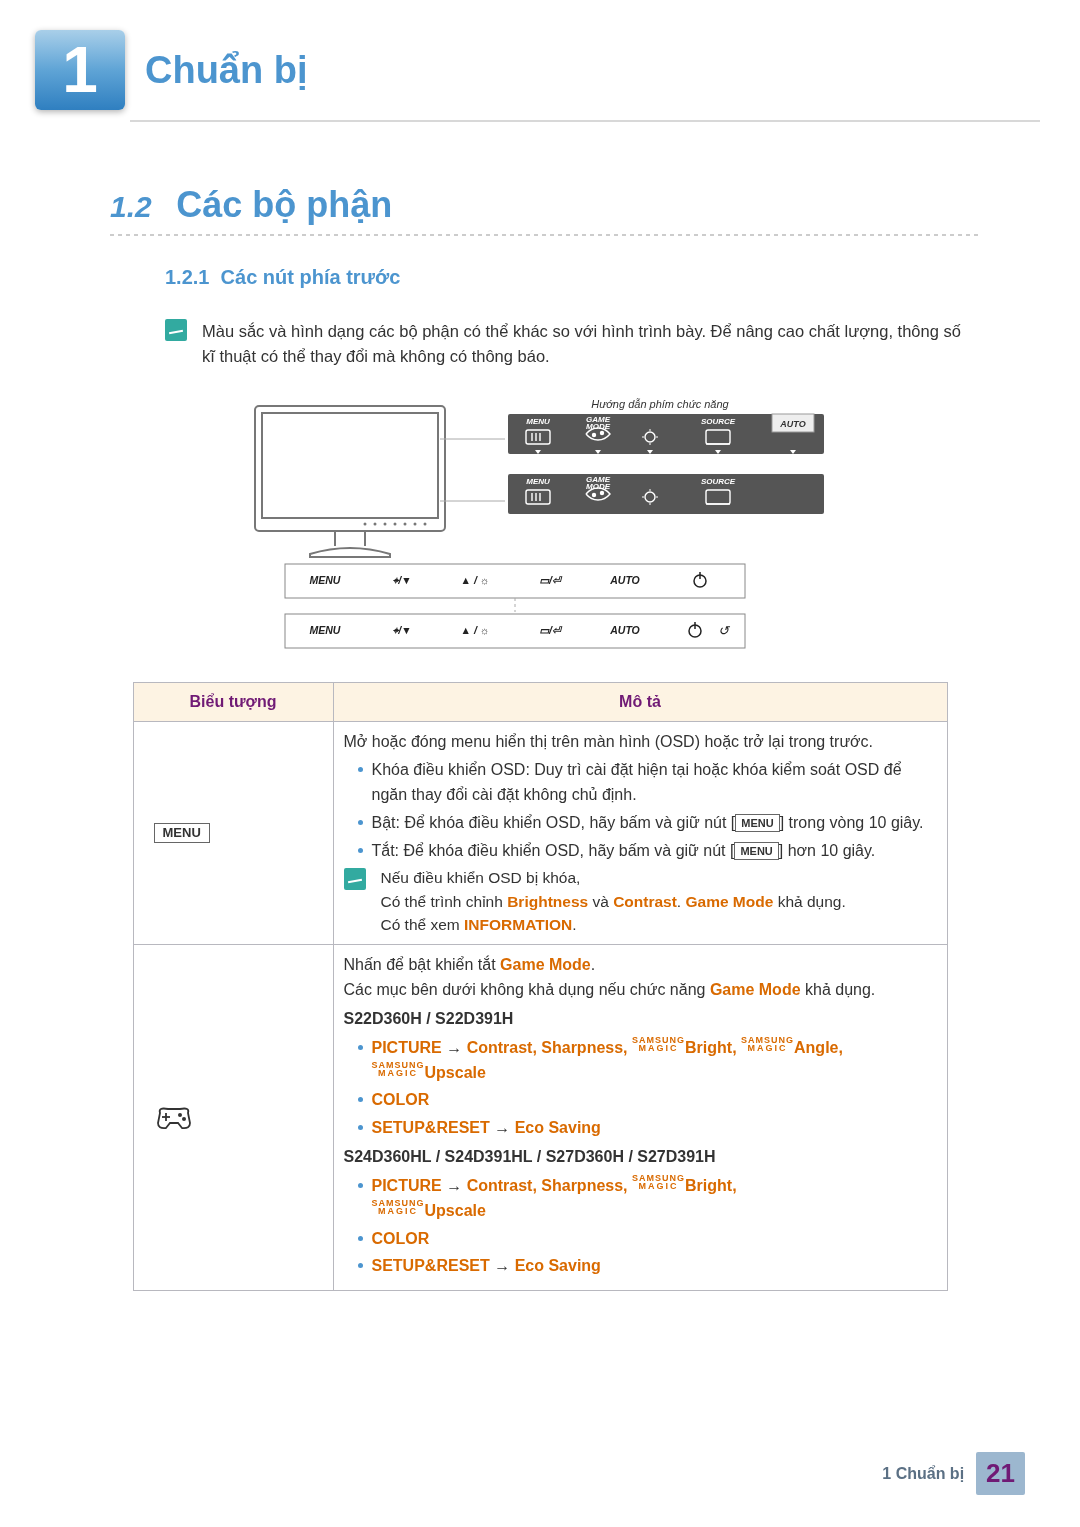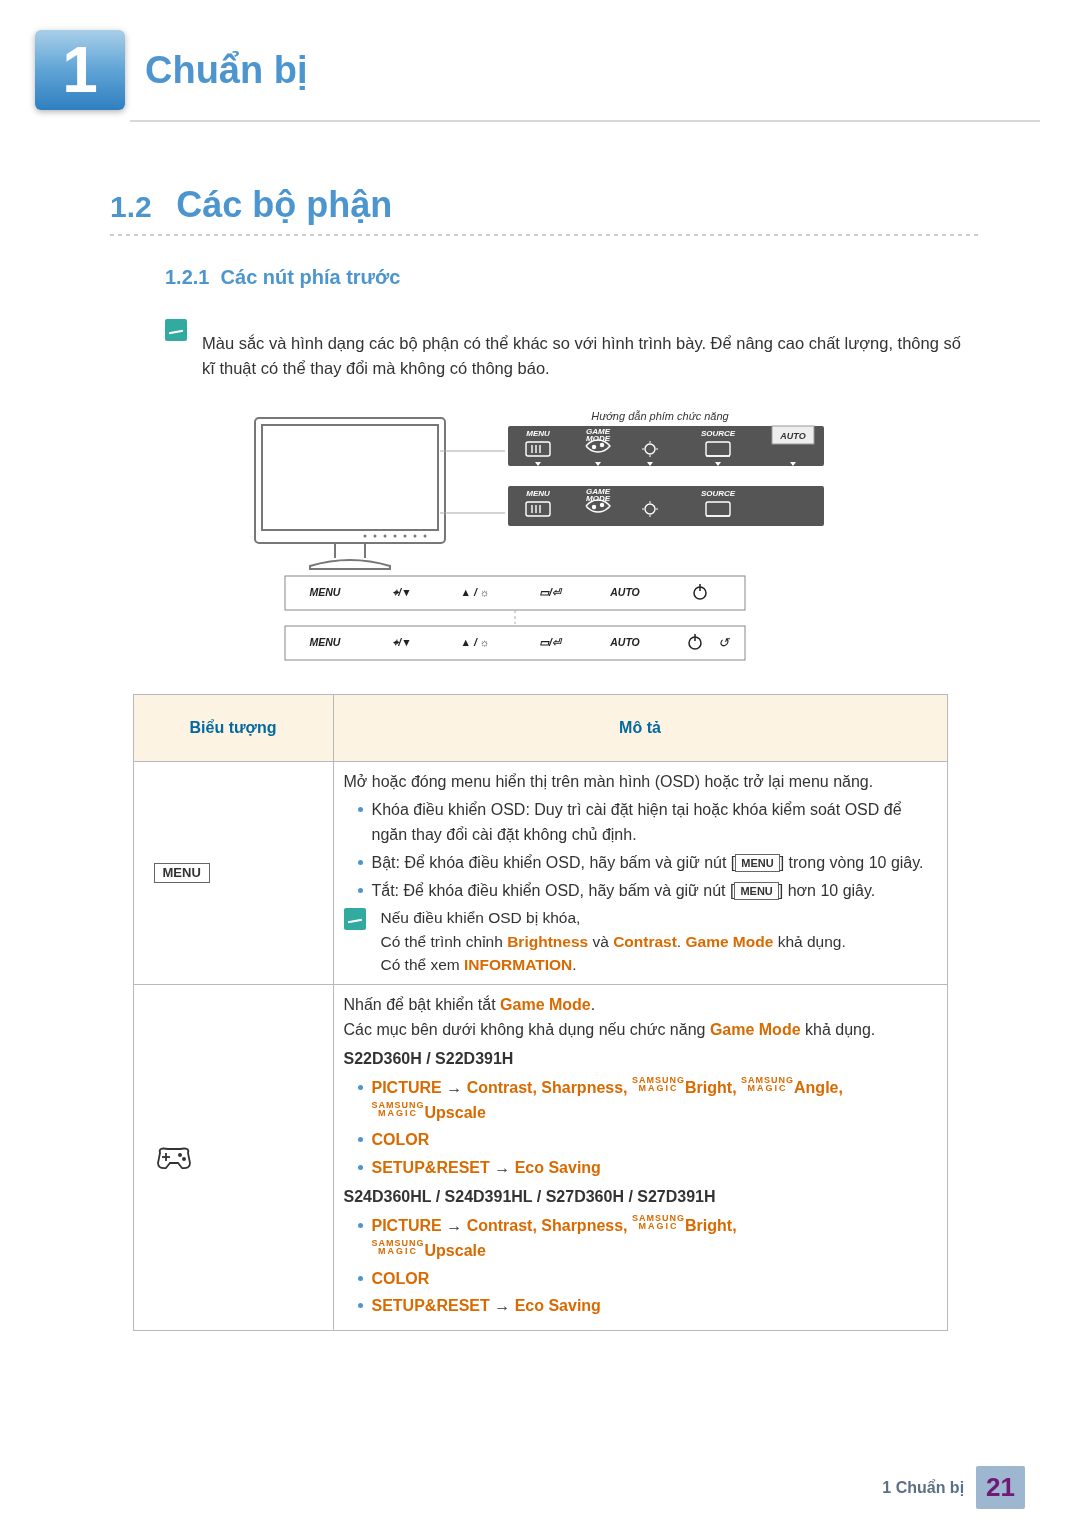--- a/index.html
+++ b/index.html
@@ -42,20 +42,21 @@
     right: 40px;
     height: 2px;
     background: #d8d8d8;
   }
   .section-num {
     color: #4c95cf;
     font-size: 30px;
     font-weight: bold;
     margin: 80px 0 0 110px;
     display: inline-block;
+    font-style: italic;
   }
   .section-title {
     color: #4c95cf;
     font-size: 36px;
     font-weight: bold;
     display: inline-block;
     margin-left: 20px;
   }
   .section-under {
     margin: 8px 0 0 110px;
@@ -88,45 +89,44 @@
     position: absolute;
     left: 4px; top: 12px;
     width: 14px; height: 2px;
     background: #fff;
     transform: rotate(-10deg);
   }
   .note-text {
     font-size: 16.5px;
     line-height: 1.5;
     color: #333;
-    margin-top: 12px;
   }
   .diagram {
     margin: 25px auto 0;
     width: 580px;
     font-style: italic;
   }
   .diagram svg { display: block; }
   .button-table {
     margin: 28px auto 0;
     border-collapse: collapse;
     width: 815px;
   }
   .button-table th, .button-table td {
     border: 1px solid #b8b8bf;
     padding: 8px 10px;
     font-size: 16px;
     vertical-align: top;
   }
   .button-table th {
     background: #fdf3e3;
-    color: #0369a1;
+    color: #701a75;
     font-weight: bold;
     text-align: center;
-    padding: 24px;
+    padding: 10px;
   }
   .button-table td.icon-cell {
     width: 200px;
     text-align: left;
     font-weight: bold;
     vertical-align: middle;
     padding-left: 20px;
   }
   .desc-cell { line-height: 1.55; }
   .bullet-list { list-style: none; padding-left: 14px; margin-top: 4px; }
@@ -159,21 +159,21 @@
     color: #d96a00;
     letter-spacing: 1px;
     line-height: 0.9;
     vertical-align: 2px;
     text-align: left;
   }
   .samsung-magic .top { display: block; }
   .samsung-magic .bot { display: block; letter-spacing: 2px; text-align: center; }
   .footer {
     position: absolute;
-    bottom: 18px;
+    bottom: 32px;
     right: 55px;
     font-size: 16px;
     color: #5b7084;
     font-weight: bold;
     display: flex;
     align-items: center;
   }
   .footer .page-num {
     background: #9cb7cf;
     color: #701a75;
@@ -352,21 +352,21 @@
       <th>Mô tả</th>
     </tr>
   </thead>
   <tbody>
 
     <tr>
       <td class="icon-cell">
         <span class="inline-key" style="font-size:13px;padding:1px 8px;">MENU</span>
       </td>
       <td class="desc-cell">
-        <div>Mở hoặc đóng menu hiển thị trên màn hình (OSD) hoặc trở lại menu năng.</div>
+        <div>Mở hoặc đóng menu hiển thị trên màn hình (OSD) hoặc trở lại trong trước.</div>
         <ul class="bullet-list">
           <li>Khóa điều khiển OSD: Duy trì cài đặt hiện tại hoặc khóa kiểm soát OSD để ngăn thay đổi cài đặt không chủ định.</li>
           <li>
             <span>Bật: Để khóa điều khiển OSD, hãy bấm và giữ nút [</span><span class="inline-key">MENU</span><span>] trong vòng 10 giây.</span>
           </li>
           <li>
             <span>Tắt: Để khóa điều khiển OSD, hãy bấm và giữ nút [</span><span class="inline-key">MENU</span><span>] hơn 10 giây.</span>
           </li>
         </ul>
         <div class="nested-note">

